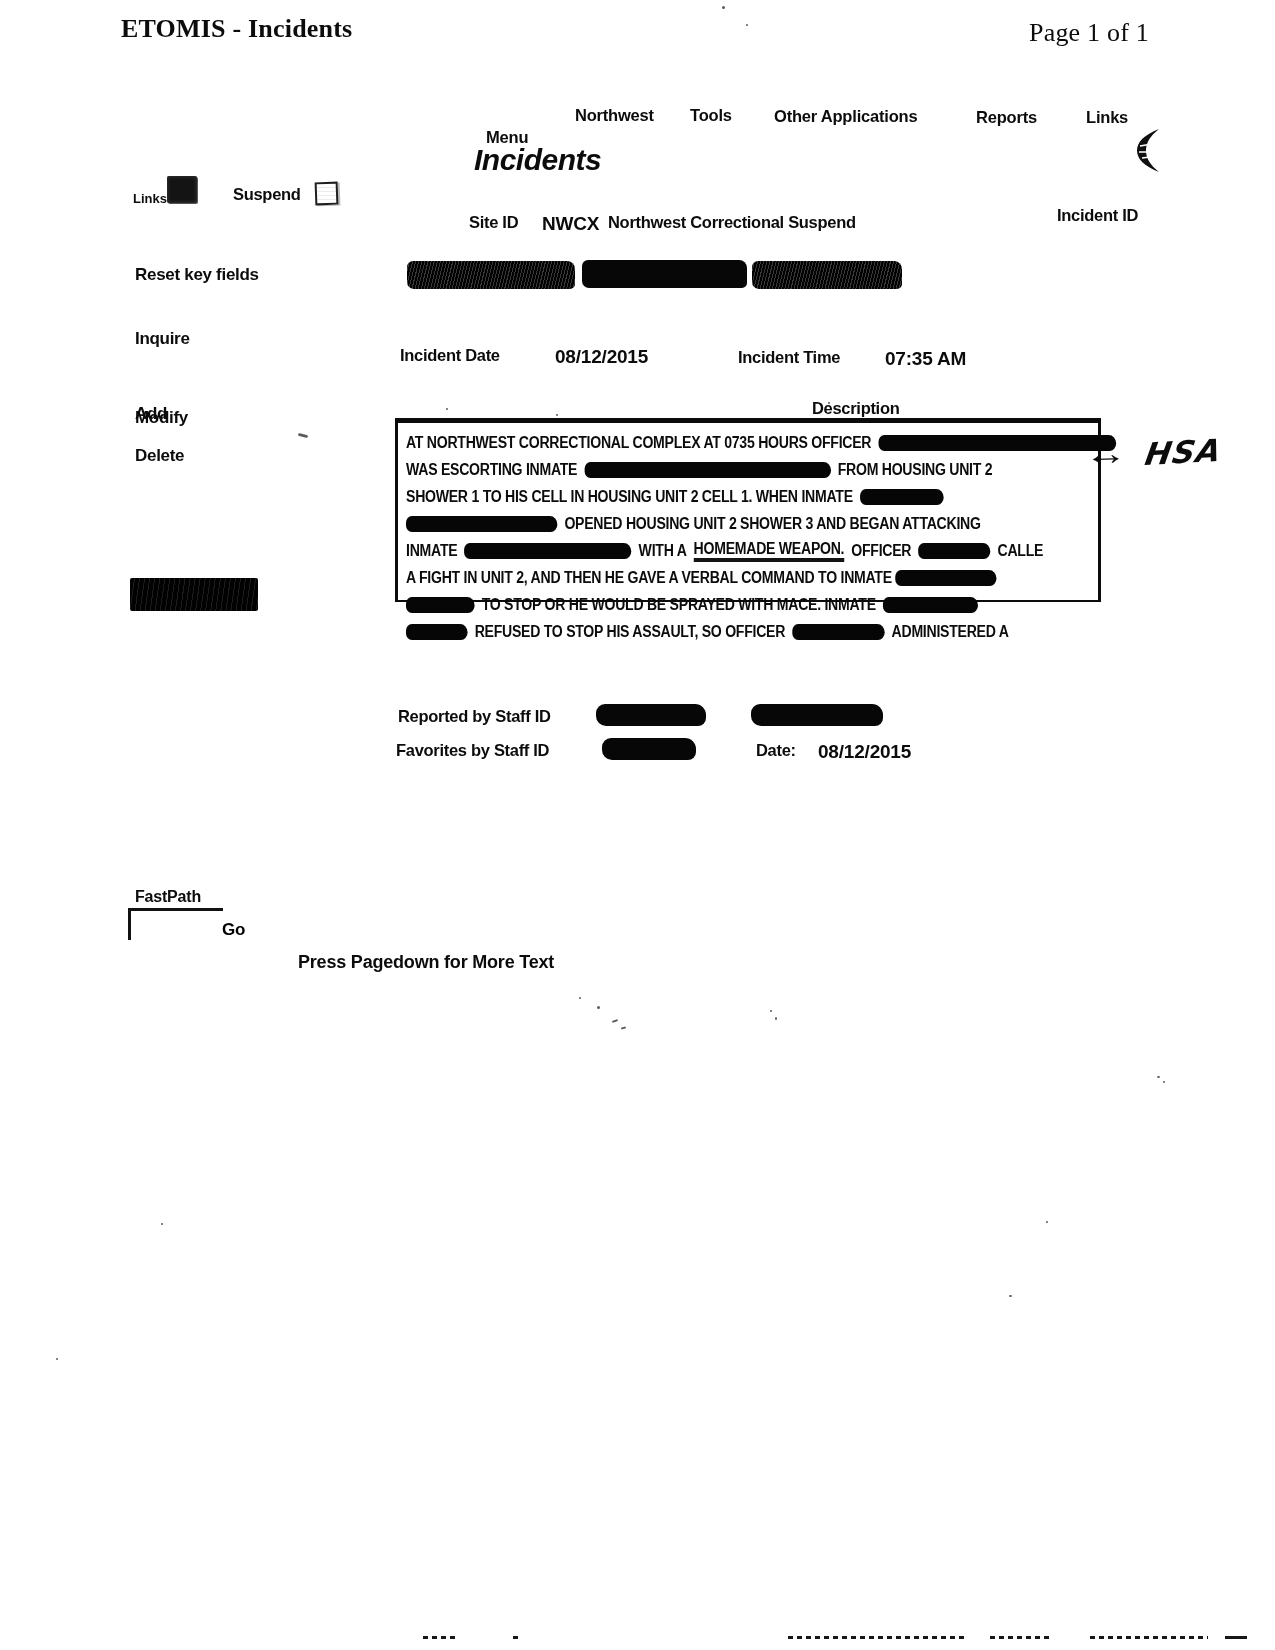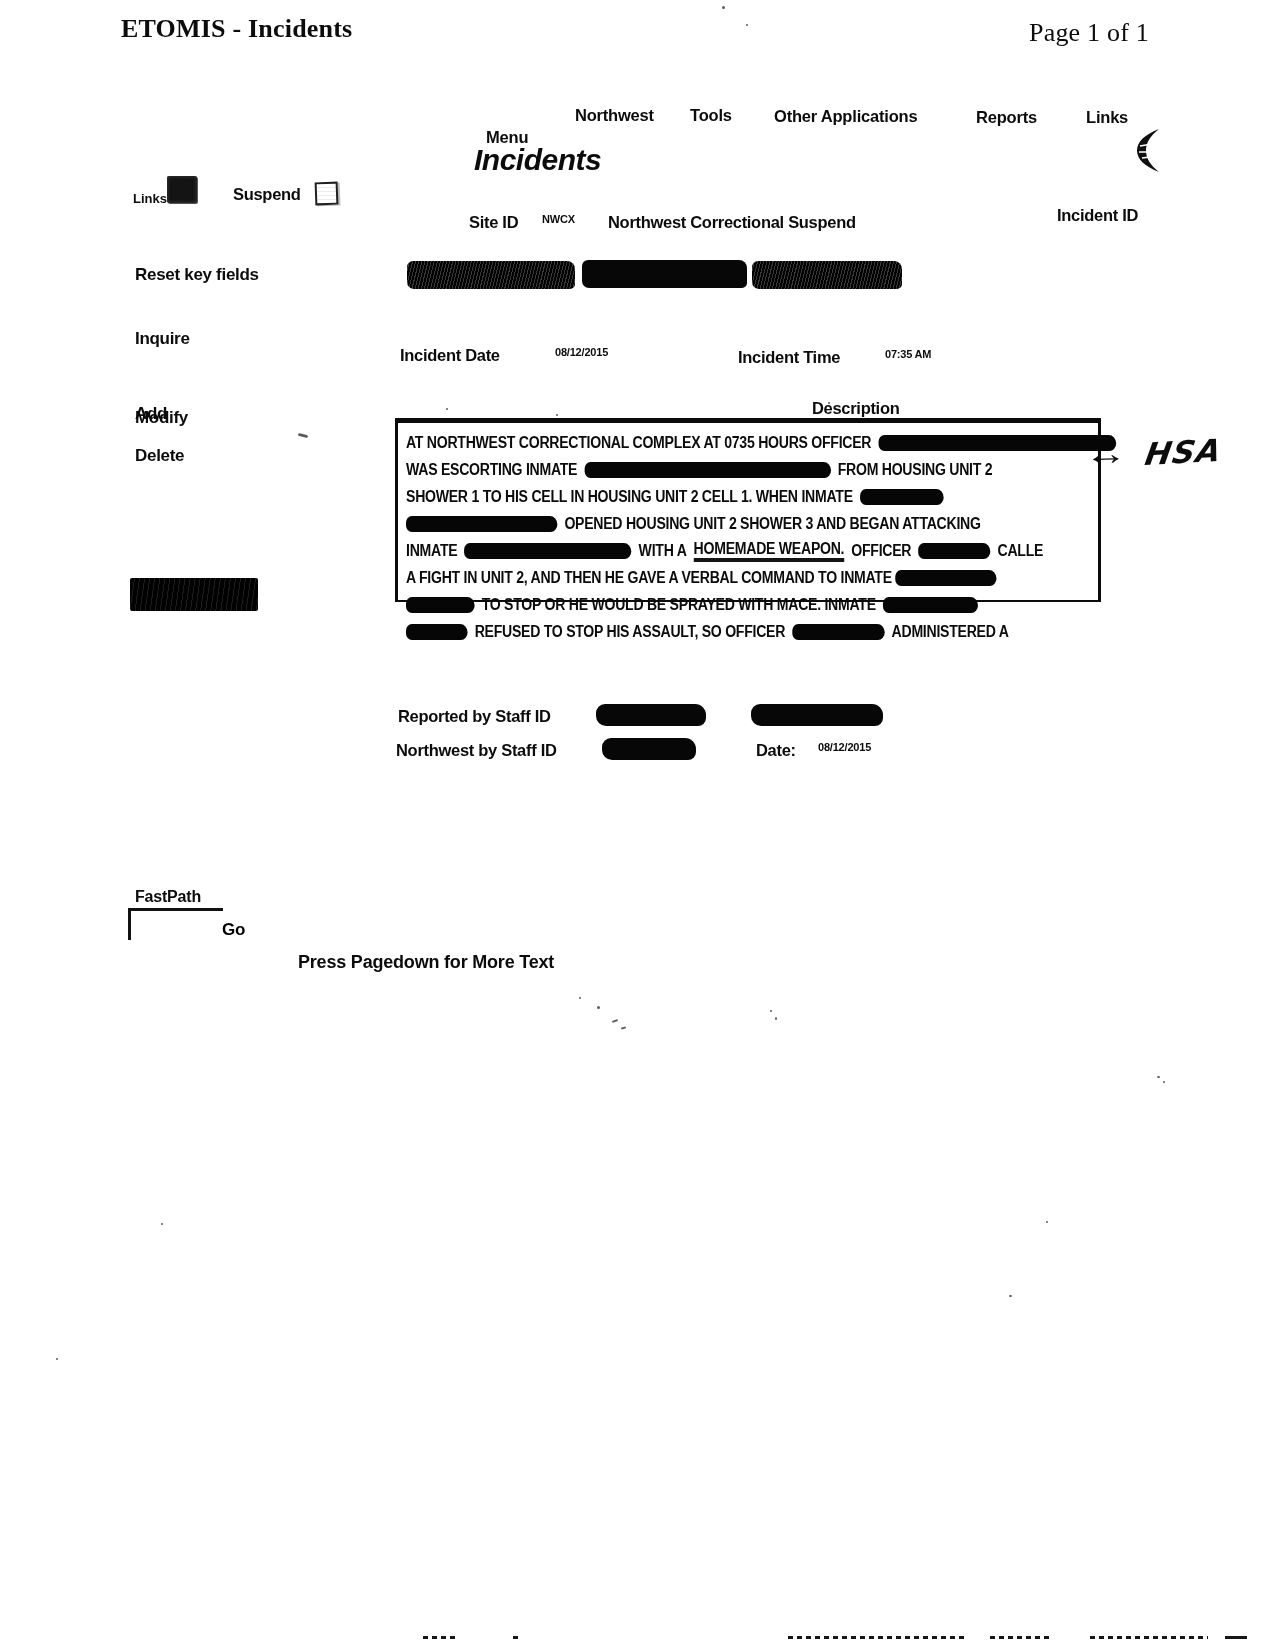--- a/index.html
+++ b/index.html
@@ -9,21 +9,21 @@
   }
   .abs{position:absolute;}
   .serif{font-family:Liberation Serif, serif;margin-left:21px;}
   .hdr{font-size:26px;font-weight:600;letter-spacing:0.2px;}
   .b{font-weight:700;letter-spacing:-0.2px;}
   .menu-item{font-size:16.5px;font-weight:700;letter-spacing:-0.2px;cursor:pointer;}
   .screen-title{font-size:30px;font-weight:700;font-style:italic;letter-spacing:-0.5px;}
   .lbl{font-size:16.5px;font-weight:700;letter-spacing:-0.3px;}
   .lbl-sm{font-size:13px;font-weight:700;}
   .action{font-size:17px;font-weight:700;letter-spacing:-0.3px;cursor:pointer;}
-  .value{font-size:11px;font-weight:700;letter-spacing:-0.2px;}
+  .value{font-size:19px;font-weight:700;letter-spacing:-0.2px;}
 
   .links-icon{width:30px;height:27px;background:#141414;border-radius:2px;
     box-shadow:inset 0 0 4px #3c3c3c, 1px 1px 0 #555;}
   .checkbox{width:19px;height:19px;border:2.5px solid #1f1f1f;background:
     repeating-linear-gradient(0deg,#ffffff 0 3px,#ececec 3px 4px);
     transform:rotate(-2deg);box-shadow:2px 1px 0 #bbb;}
 
   .redact{background:#070707;}
   .redact.noise{background:repeating-linear-gradient(104deg,#000 0 2px,#383838 2px 3px);
     filter:blur(0.45px);}
@@ -149,21 +149,21 @@
     </div>
   </div>
 
   <div class="abs hand-arrow" style="left:1084px;top:436px;">↔</div>
   <div class="abs hand" style="left:1146px;top:434px;">HSA</div>
 
   <div class="abs lbl" style="left:398px;top:707px;">Reported by Staff ID</div>
   <div class="abs redact staff-bar" style="left:596px;top:704px;width:110px;"></div>
   <div class="abs redact staff-bar" style="left:751px;top:704px;width:132px;"></div>
 
-  <div class="abs lbl" style="left:396px;top:741px;">Northwest by Staff ID</div>
+  <div class="abs lbl" style="left:396px;top:741px;">Favorites by Staff ID</div>
   <div class="abs redact staff-bar" style="left:602px;top:738px;width:94px;"></div>
   <div class="abs lbl" style="left:756px;top:741px;">Date:</div>
   <div class="abs value" style="left:818px;top:741px;">08/12/2015</div>
 
   <div class="abs b" style="left:135px;top:888px;font-size:16px;">FastPath</div>
   <input class="abs fastpath-input" style="left: 128px; top: 908px;" value="">
   <button class="abs go-btn" style="left:222px;top:920px;">Go</button>
 
   <div class="abs b" style="left:298px;top:952px;font-size:18px;">Press Pagedown for More Text</div>
 

